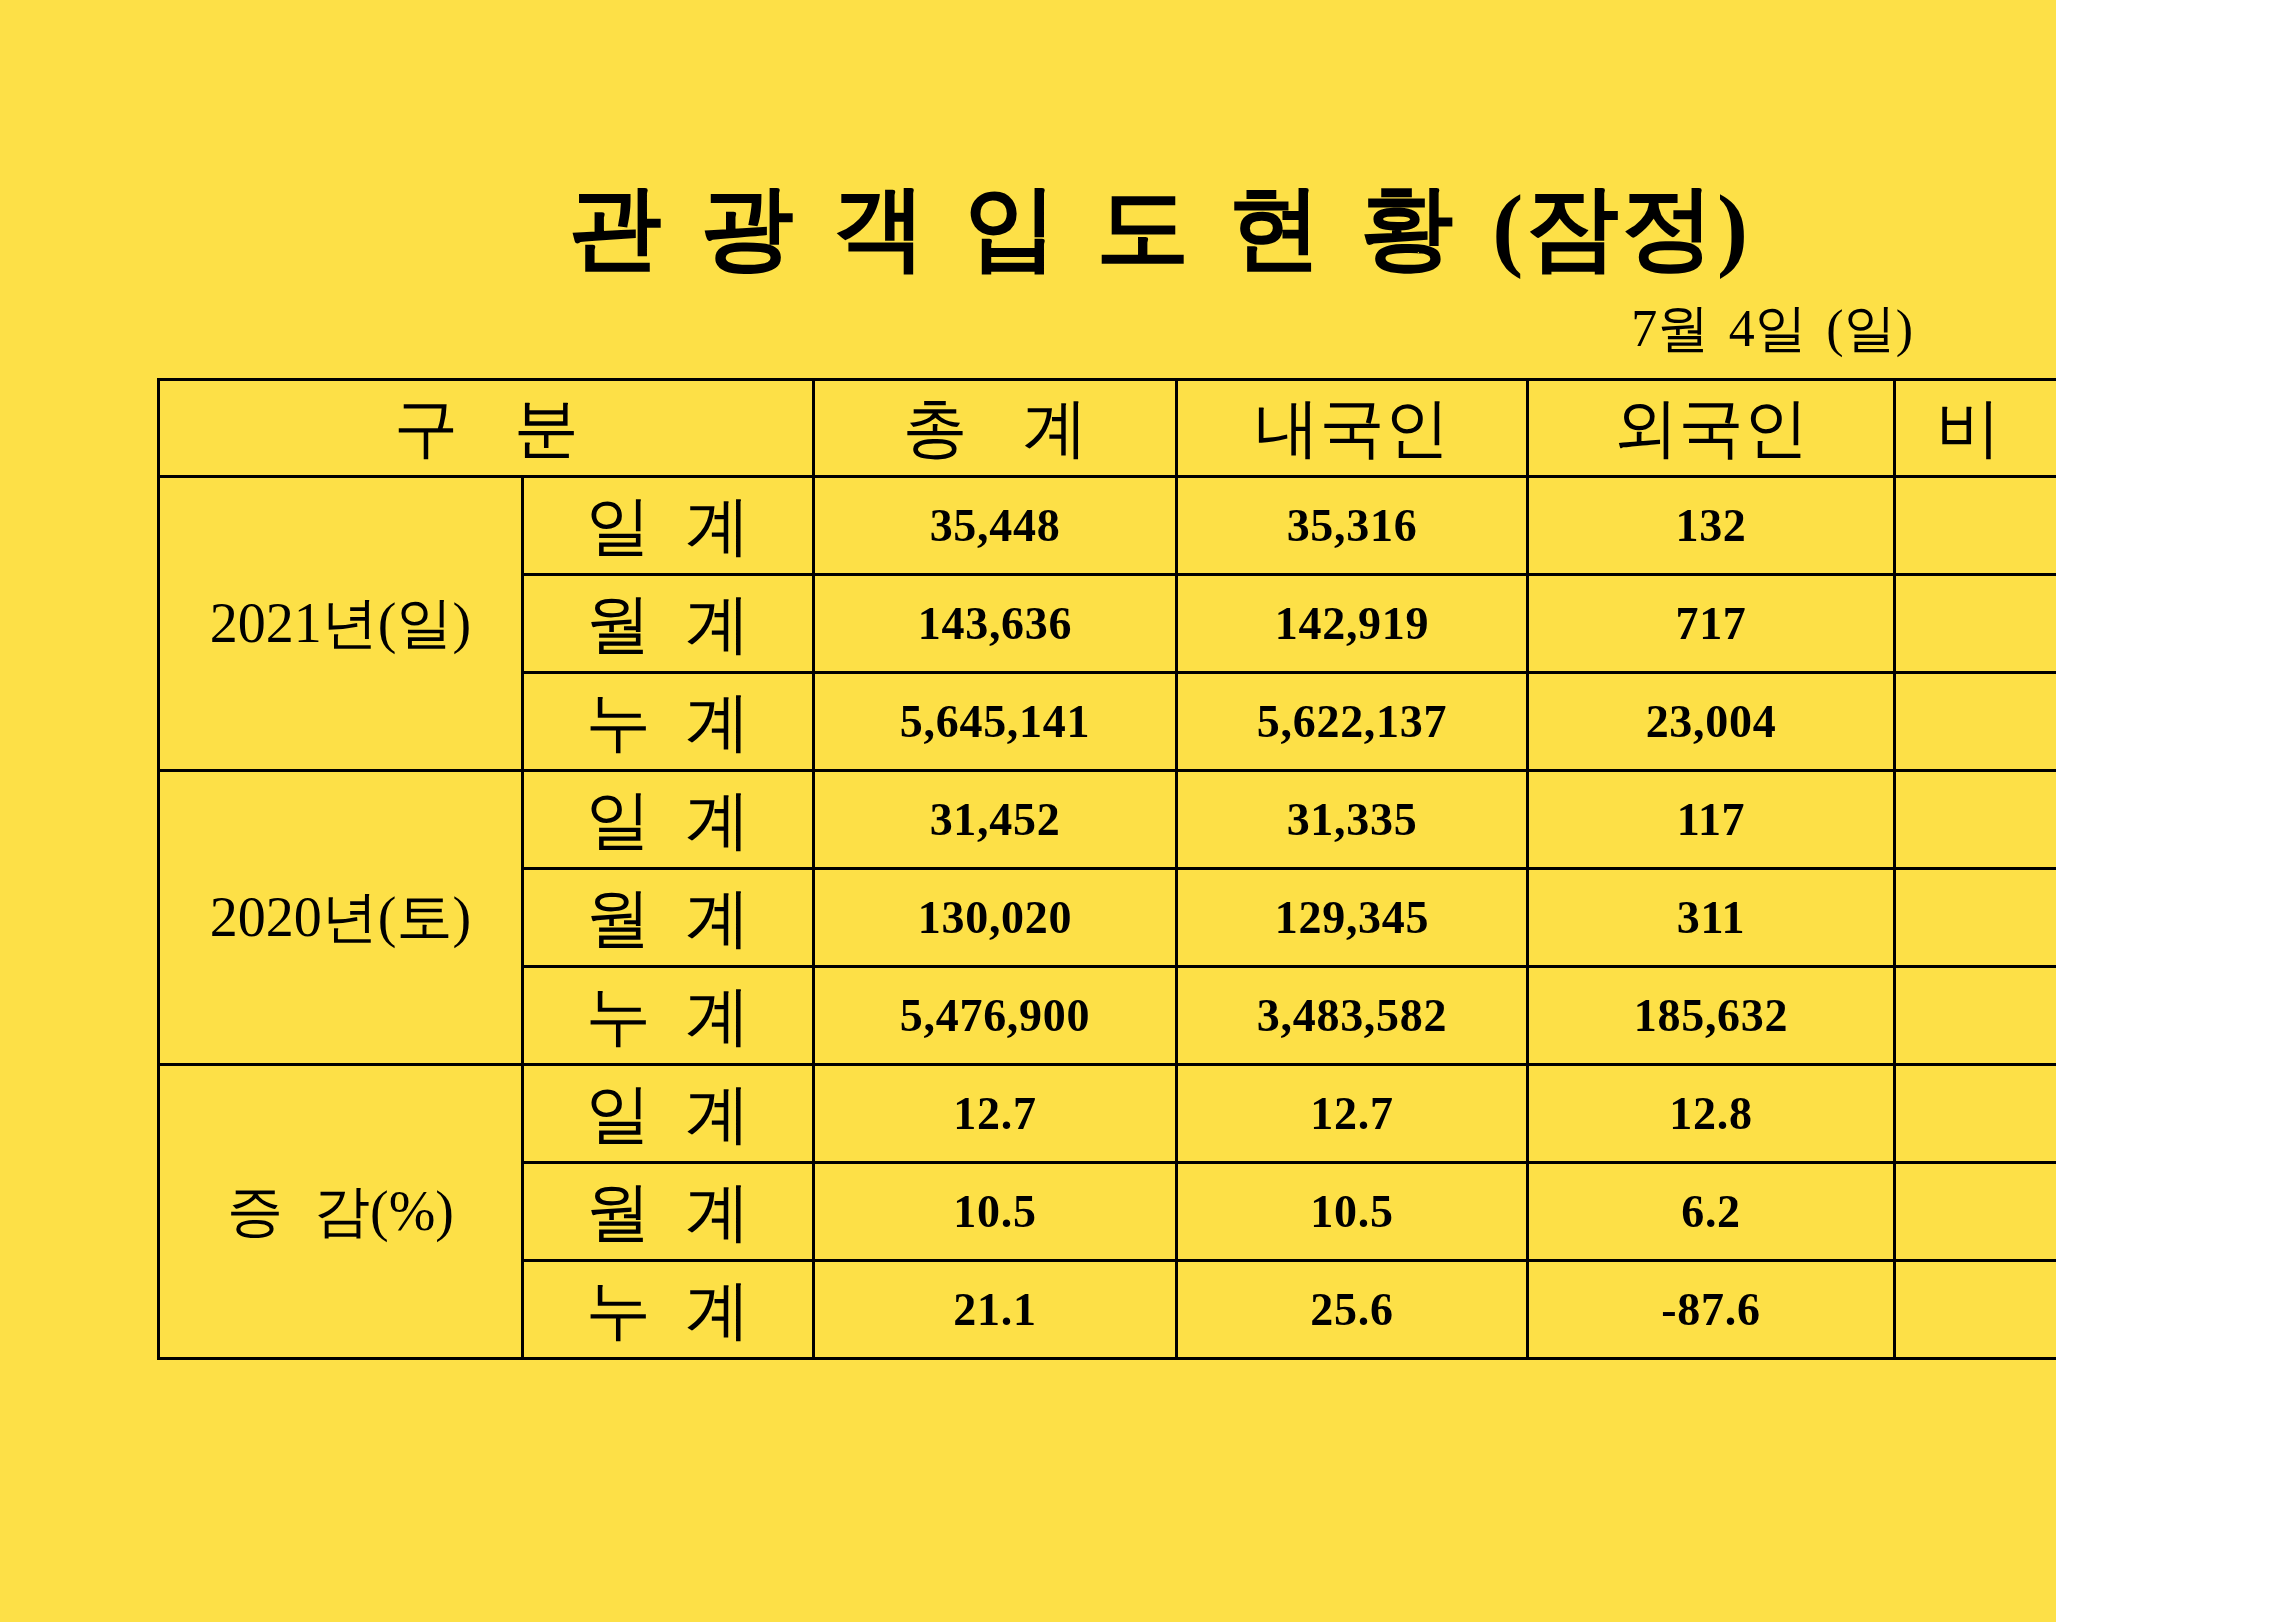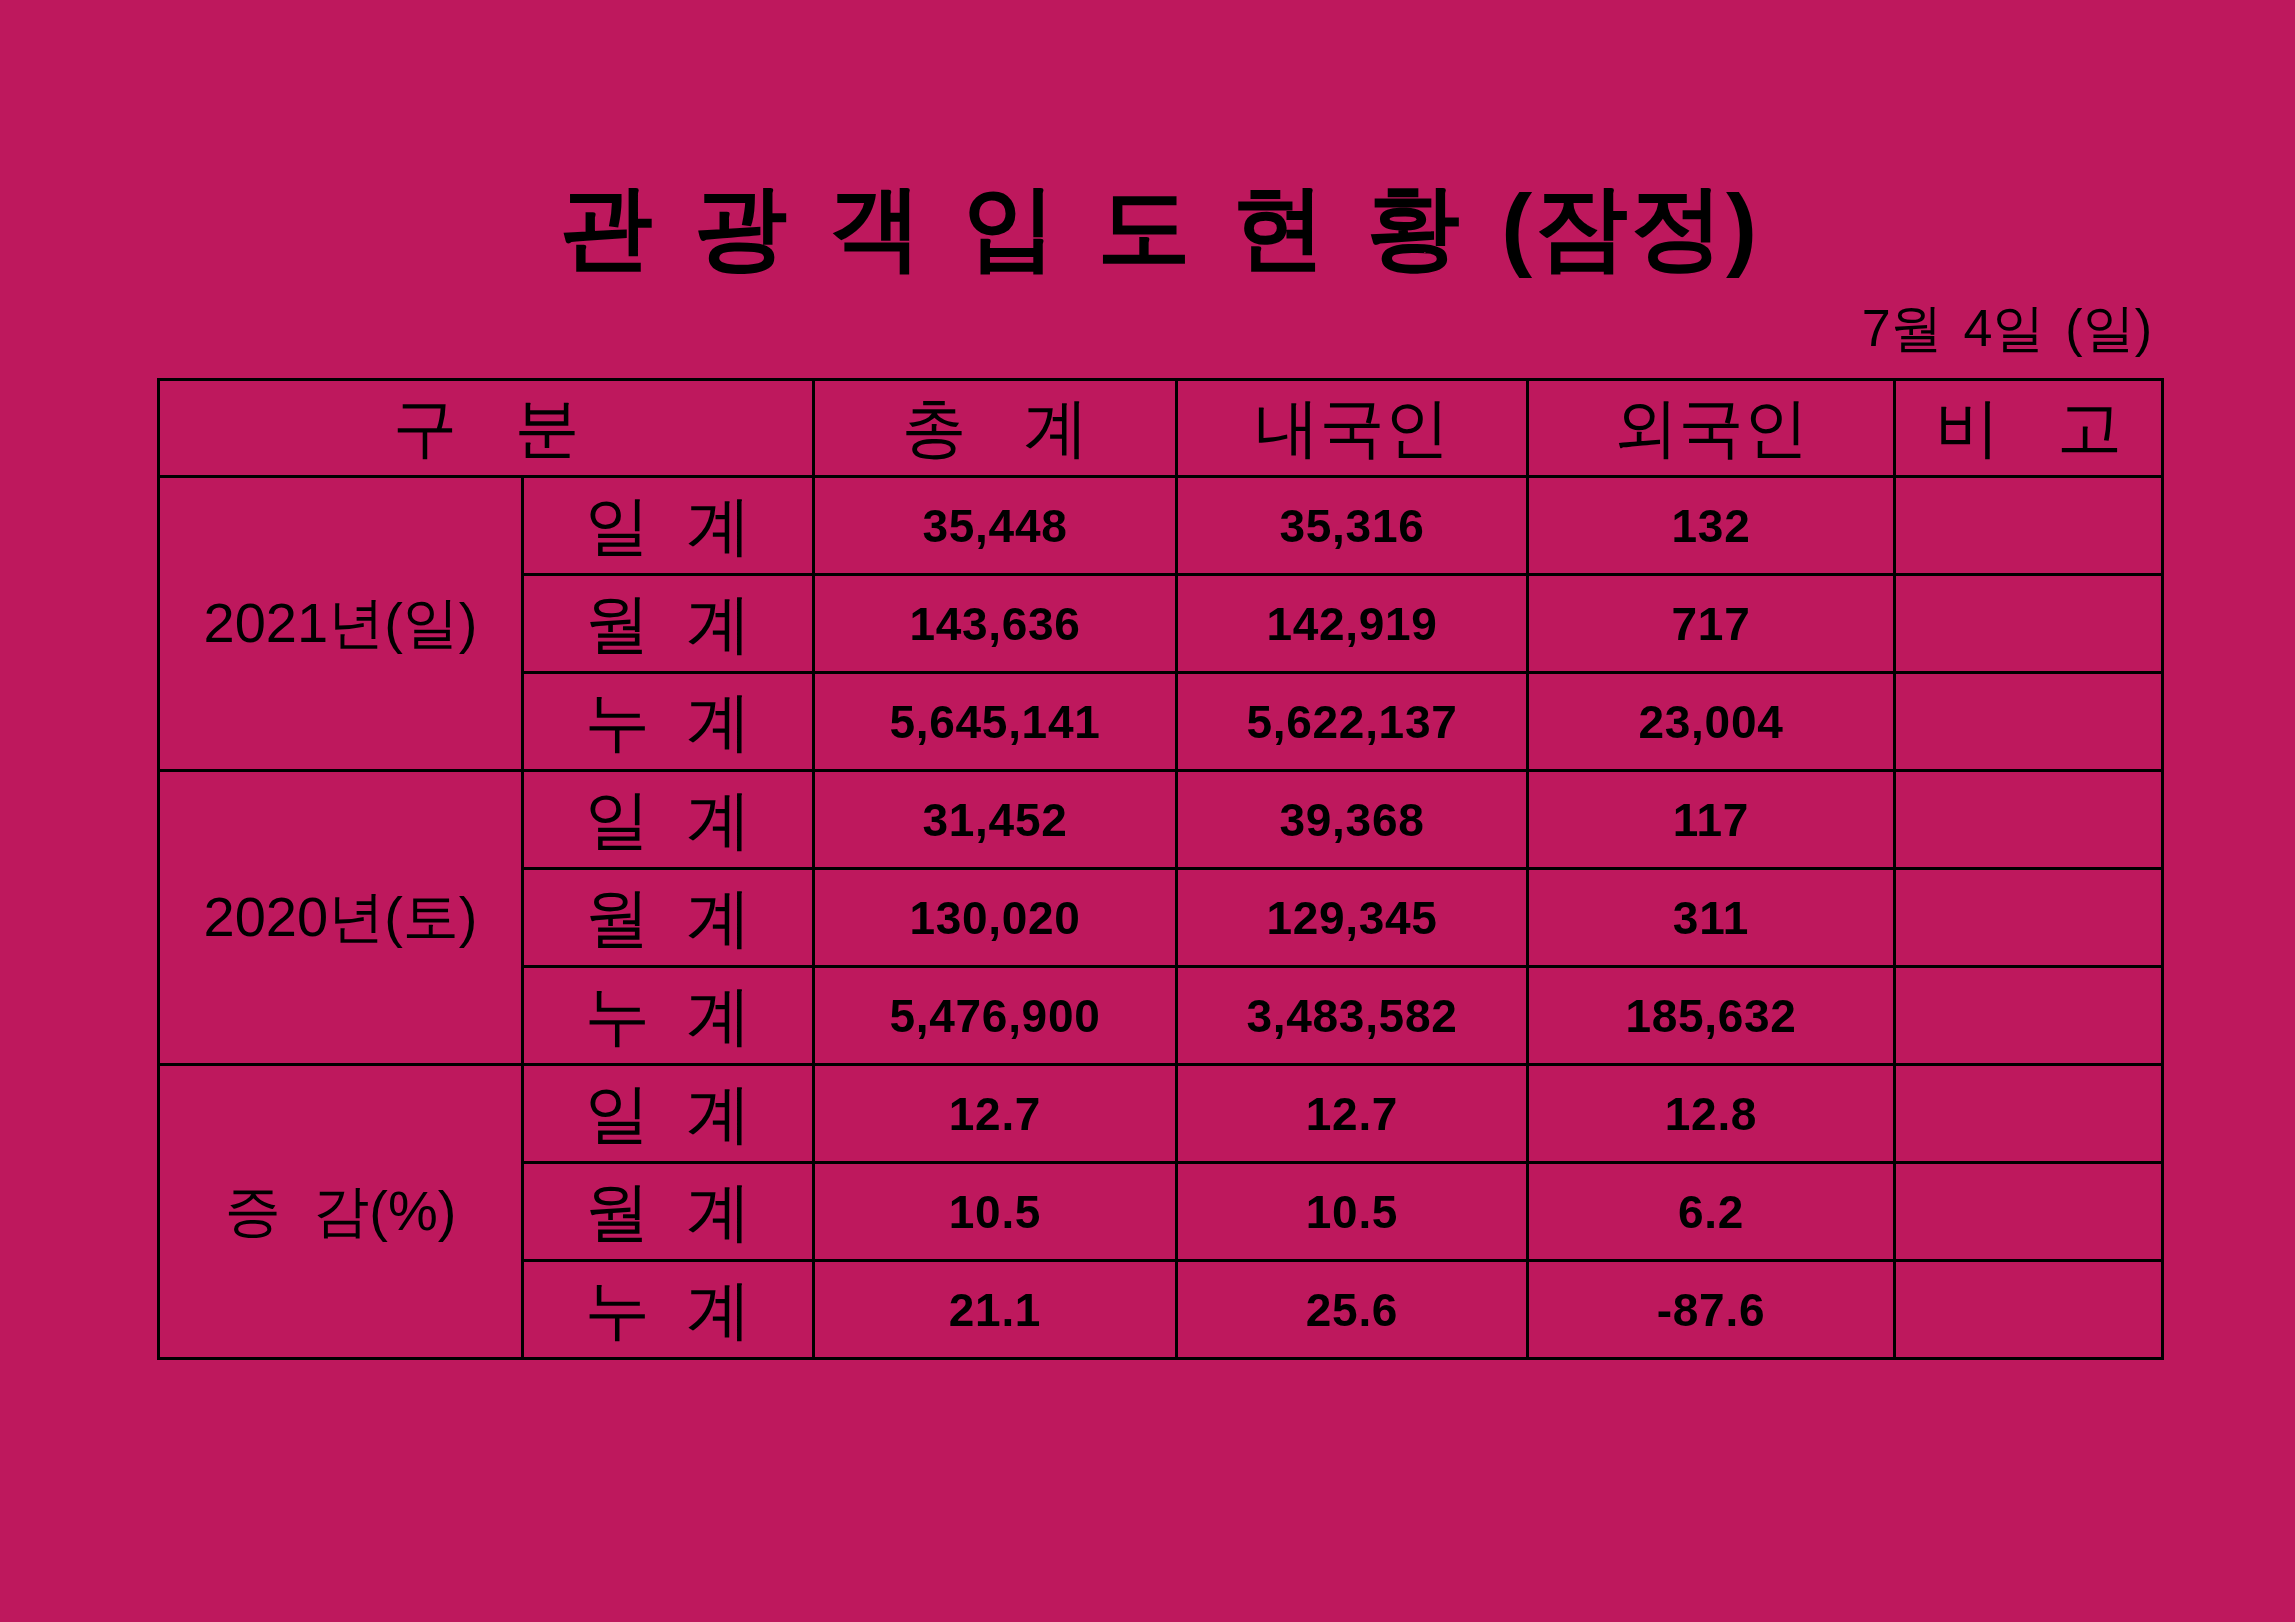--- a/index.html
+++ b/index.html
@@ -2,25 +2,25 @@
 <html style="font-size:10.5px"><head>
 <meta charset="utf-8">
 <style>
   html, body {
     margin: 0;
     padding: 0;
     background: #ffffff;
   }
   .page {
     position: relative;
-    width: 2295px;
+    width: 2056px;
     height: 1623px;
-    background: #be185d;
+    background: #fde047;
     color: #000000;
-    font-family: Liberation Sans, sans-serif;
+    font-family: Liberation Serif, serif;
     overflow: hidden;
   }
   .doc-title {
     position: absolute;
     left: 157px;
     top: 165px;
     width: 2005px;
     text-align: center;
     font-size: 93px;
     font-weight: 800;
@@ -132,21 +132,21 @@
       <td class="num">5,645,141</td>
       <td class="num">5,622,137</td>
       <td class="num">23,004</td>
       <td class="num"></td>
     </tr>
 
     <tr class="row-data">
       <td rowspan="3" class="year">2020년(토)</td>
       <td class="rowtype">일 계</td>
       <td class="num">31,452</td>
-      <td class="num">39,368</td>
+      <td class="num">31,335</td>
       <td class="num">117</td>
       <td class="num"></td>
     </tr>
     <tr class="row-data">
       <td class="rowtype">월 계</td>
       <td class="num">130,020</td>
       <td class="num">129,345</td>
       <td class="num">311</td>
       <td class="num"></td>
     </tr>

